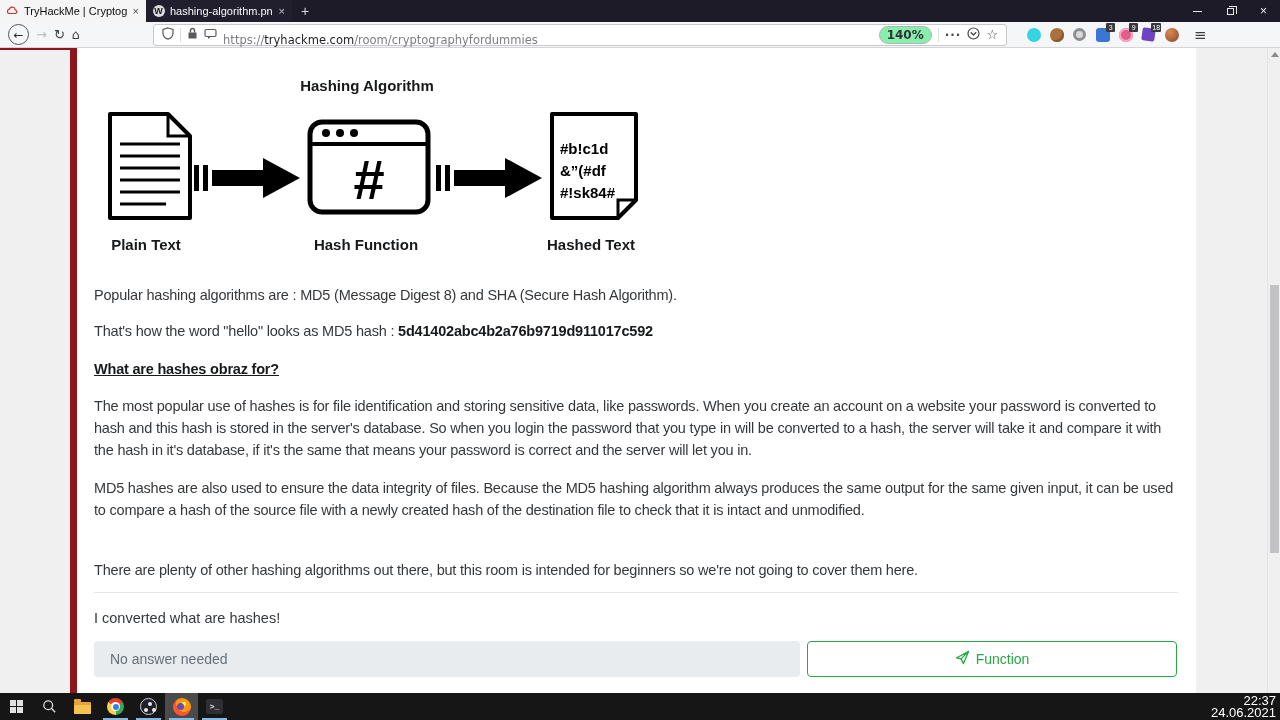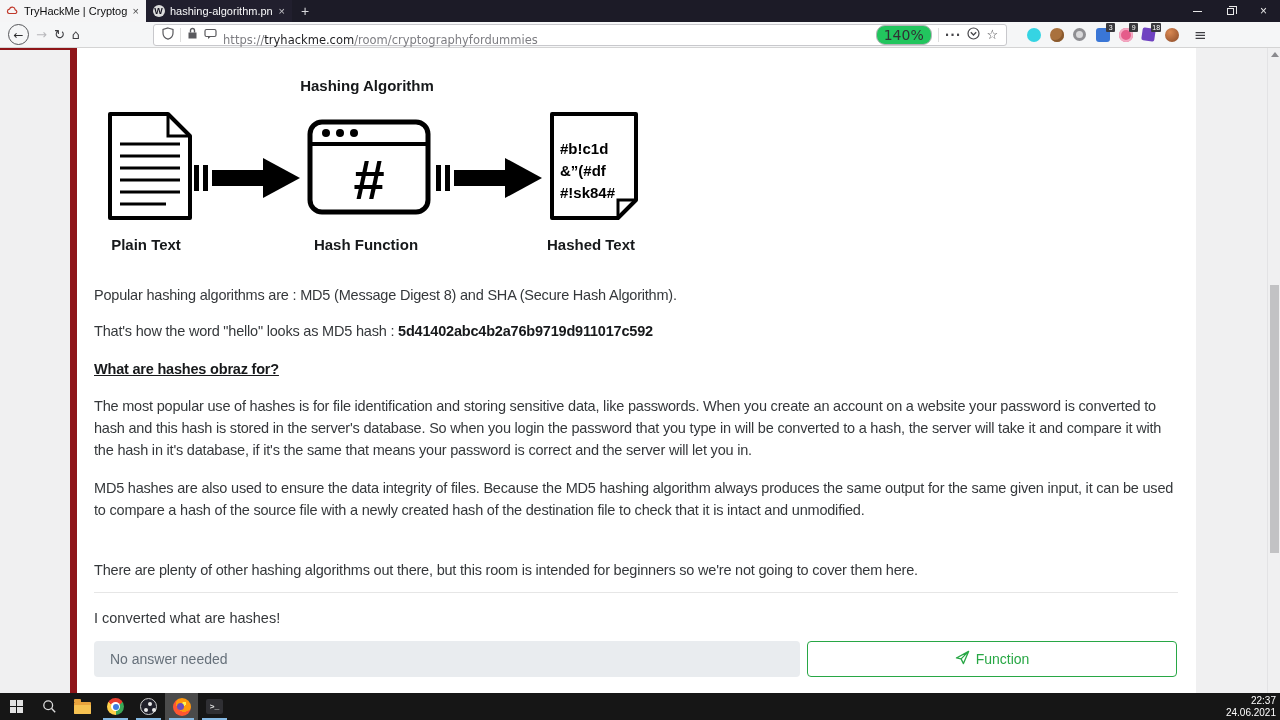--- a/index.html
+++ b/index.html
@@ -25,21 +25,21 @@
   
   .toolbar { position:absolute; top:22px; left:0; width:1280px; height:26px; background:#f5f6f7; border-bottom:1px solid #d4d4d4; display:flex; align-items:center; padding:0 8px; gap:7px; font-family:"DejaVu Sans", sans-serif; }
   .nav-btn { font-size:13px; color:#3e3e42; }
   .back-circle { width:21px; height:21px; border:1.5px solid #55565a; border-radius:50%; display:flex; align-items:center; justify-content:center; font-size:12px; color:#2c2c2e; }
   .fwd { color:#b8b8bc; }
   .urlbar { margin-left:66px; width:854px; height:22px; background:#fff; border:1px solid #c8c8cc; border-radius:3px; display:flex; align-items:center; gap:6px; padding:0 8px; }
   .u-sep { width:1px; height:14px; background:#ddd; }
   .url-text { font-size:11.5px; white-space:nowrap; overflow:hidden; flex:1;margin-top:10px; }
   .url-text .dim { color:#7d7d82; }
   .url-text .dom { color:#1f1f22; }
-  .zoom-pill { border:1px solid #b4b4b8; background:#22c55e; border-radius:9px; font-size:14px; color:#303034; padding:1px 7px; }
+  .zoom-pill { border:1px solid #b4b4b8; background:#86efac; border-radius:9px; font-size:12px; color:#303034; padding:1px 7px;font-weight:bold; }
   .dots { font-size:12px; color:#47474b; letter-spacing:1px; font-weight:bold; }
   .star { font-size:13px; color:#47474b; }
   .ext-cluster { margin-left:12px; display:flex; align-items:center; gap:8px; }
   .ext { position:relative; width:15px; height:15px; display:flex; align-items:center; justify-content:center; }
   .badge { position:absolute; top:-4px; right:-5px; background:#38383d; color:#fff; font-size:7px; line-height:9px; min-width:9px; text-align:center; padding:0 1px; border-radius:1px; font-family:"Liberation Sans",sans-serif; }
   .ic-cyan { width:14px; height:14px; border-radius:50%; background:#35d4e3; }
   .ic-cookie { width:14px; height:14px; border-radius:50%; background:#a9713d; box-shadow:inset -2px -2px 0 #8a5a2e; }
   .ic-gear { width:13px; height:13px; border-radius:50%; border:3px solid #8f8f93; background:#d9d9db; }
   .ic-blue { width:14px; height:14px; border-radius:3px; background:#3a76d6; }
   .ic-pink { width:14px; height:14px; border-radius:50%; background:#e55c8a; box-shadow:inset 0 0 0 2px #f3a9c2; }
@@ -79,21 +79,21 @@
   .folder::before { content:""; position:absolute; top:-3px; left:0; width:7px; height:3px; background:#e8a33d; border-radius:1px 1px 0 0; }
   .folder::after { content:""; position:absolute; bottom:0; left:0; width:17px; height:9px; background:#f6c252; border-radius:1px; }
   .chrome { position:relative; width:17px; height:17px; border-radius:50%; background:conic-gradient(from -60deg, #e83e30 0 120deg, #3aa757 120deg 240deg, #ffd04a 240deg 360deg); display:flex; align-items:center; justify-content:center; }
   .chrome i { width:9px; height:9px; border-radius:50%; background:#fff; display:flex; align-items:center; justify-content:center; }
   .chrome i b { width:6px; height:6px; border-radius:50%; background:#3f7de0; }
   .obs { position:relative; width:17px; height:17px; border-radius:50%; background:#20202a; border:1px solid #cfcfcf; }
   .obs::after { content:""; position:absolute; left:7px; top:3px; width:4px; height:4px; border-radius:50%; background:#e8e8e8; box-shadow:-4px 6px 0 #e8e8e8, 4px 6px 0 #e8e8e8; }
   .firefox { width:18px; height:18px; border-radius:50%; background:radial-gradient(circle at 62% 32%, #fff44f 0 12%, #ff980e 13% 48%, #ff5631 49% 78%, #b5007f 79% 100%); }
   .firefox::after { content:""; display:block; margin:5px 0 0 4px; width:7px; height:7px; border-radius:50%; background:#6a4bba; }
   .terminal { width:17px; height:15px; background:#2f2f33; border-radius:2px; color:#e4e4e4; font-family:"Liberation Mono",monospace; font-size:8px; font-weight:bold; display:flex; align-items:center; justify-content:center; }
-  .clock { position:absolute; right:4px; top:2px; color:#fff; font-size:10px; line-height:12px; text-align:right; }
+  .clock { position:absolute; right:4px; top:2px; color:#fff; font-size:13px; line-height:12px; text-align:right; }
 </style>
 </head>
 <body>
 
 <div class="screen">
 
   <div class="titlebar">
     <div class="tab active">
       <span class="favicon">
         <svg width="13" height="13" viewBox="0 0 13 13">

